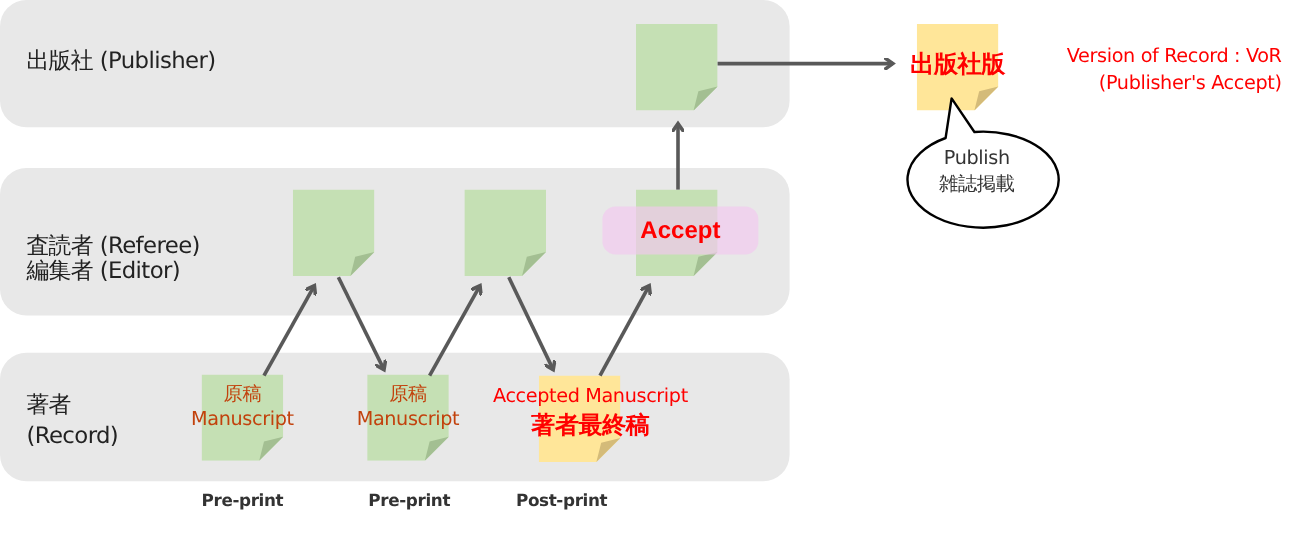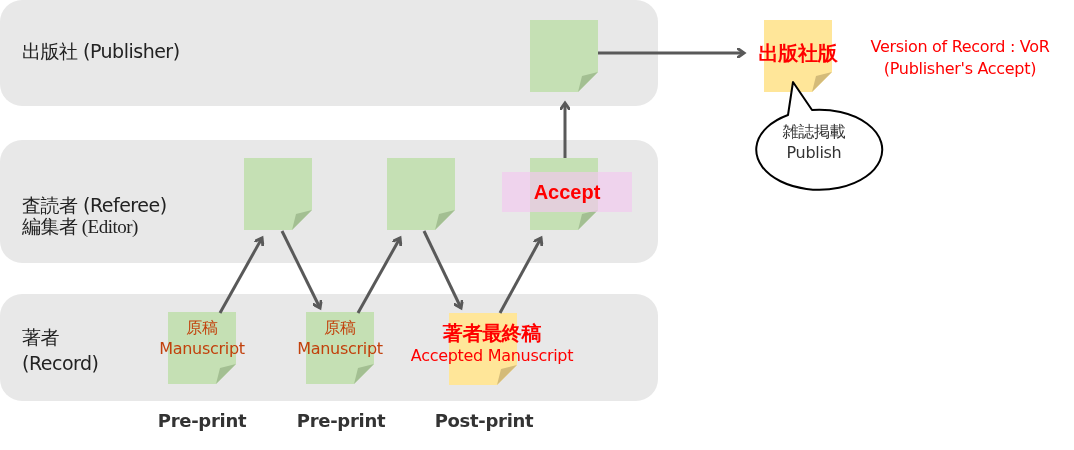--- a/index.html
+++ b/index.html
@@ -3,37 +3,37 @@
 <meta charset="utf-8">
 <style>
   html, body { margin: 0; padding: 0; background: #ffffff; }
   body { width: 1074px; height: 450px; position: relative; overflow: hidden;
          font-family: "DejaVu Sans", "Liberation Sans", sans-serif; }
   .panel { position: absolute; left: 0; width: 658px; background: #e8e8e8; border-radius: 22px; }
   .lane-label { position: absolute; font-size: 19px; color: #222; line-height: 1.35; letter-spacing: -0.5px; white-space: nowrap; }
   .doc { position: absolute; width: 68px; height: 72px; }
   .doc svg { width: 68px; height: 72px; display: block; }
   .doc-text { position: absolute; text-align: center; white-space: nowrap; font-size: 16px; line-height: 1.3; color: #c2410c; letter-spacing: -0.3px; }
-  .stage { position: absolute; top: 410px; font-weight: bold; font-size: 18px; color: #333; width: 120px; text-align: center; letter-spacing: -0.3px; }
+  .stage { position: absolute; top: 410px; font-weight: bold; font-size: 14px; color: #333; width: 120px; text-align: center; letter-spacing: -0.3px; }
   .red { color: #ff0000; }
   .accept-box { position: absolute; left: 502px; top: 172px; width: 130px; height: 40px;
-                background: rgba(243, 200, 240, 0.65); display: flex; align-items: center; justify-content: center; }
+                background: rgba(243, 200, 240, 0.65); display: flex; align-items: center; justify-content: center; border-radius: 11px; }
   .accept-text { color: #ff0000; font-weight: bold; font-size: 20px; font-family: "Liberation Sans", sans-serif; }
   #arrows { position: absolute; left: 0; top: 0; width: 1074px; height: 450px; pointer-events: none; }
 </style>
 </head>
 <body>
 
 <div class="panel" style="top:0;height:106px;"></div>
 <div class="panel" style="top:140px;height:123px;"></div>
 <div class="panel" style="top:294px;height:107px;"></div>
 
 <div class="lane-label" style="left:22px;top:39px;text-align:right;">出版社 (Publisher)</div>
 <div class="lane-label" style="left:22px;top:161px;margin-top:32px;">査読者 (Referee)</div>
-<div class="lane-label" style="left:22px;top:214px;font-family:Liberation Serif, serif;">編集者 (Editor)</div>
+<div class="lane-label" style="left:22px;top:214px;">編集者 (Editor)</div>
 <div class="lane-label" style="left:22px;top:325px;">
   <div>著者</div>
   <div>(Record)</div>
 </div>
 
 <div class="doc" style="left:530px;top:20px;">
   <svg viewBox="0 0 68 72">
       <polygon points="0,0 68,0 68,52 48,72 0,72" fill="#c5e0b4"></polygon>
       <polygon points="68,52 48,72 52,56" fill="#a3bf92"></polygon>
     </svg>
@@ -103,30 +103,30 @@
 
 <div class="doc-text" style="left:146px;top:318px;width:112px;">
   <div>原稿</div>
   <div>Manuscript</div>
 </div>
 <div class="doc-text" style="left:284px;top:318px;width:112px;">
   <div>原稿</div>
   <div>Manuscript</div>
 </div>
 <div class="doc-text red" style="left:392px;top:320px;width:200px;">
+  <div>Accepted Manuscript</div>
   <div style="font-weight:bold;font-size:20px;">著者最終稿</div>
-  <div>Accepted Manuscript</div>
 </div>
 
 <div class="doc-text red" style="left:748px;top:40px;width:100px;font-weight:bold;font-size:20px;">出版社版</div>
-<div class="doc-text red" style="left:852px;top:36px;width:216px;line-height:1.35;">
+<div class="doc-text red" style="left:852px;top:36px;width:216px;line-height:1.35;text-align:right;">
   <div>Version of Record : VoR</div>
   <div>(Publisher's Accept)</div>
 </div>
 
 <div class="doc-text" style="left:754px;top:122px;width:120px;color:#333;">
+  <div>Publish</div>
   <div>雑誌掲載</div>
-  <div>Publish</div>
 </div>
 
 <div class="stage" style="left:142px;">Pre-print</div>
 <div class="stage" style="left:281px;">Pre-print</div>
-<div class="stage" style="left:424px;text-align:center;">Post-print</div>
+<div class="stage" style="left:408px;text-align:center;">Post-print</div>
 
 </body></html>

